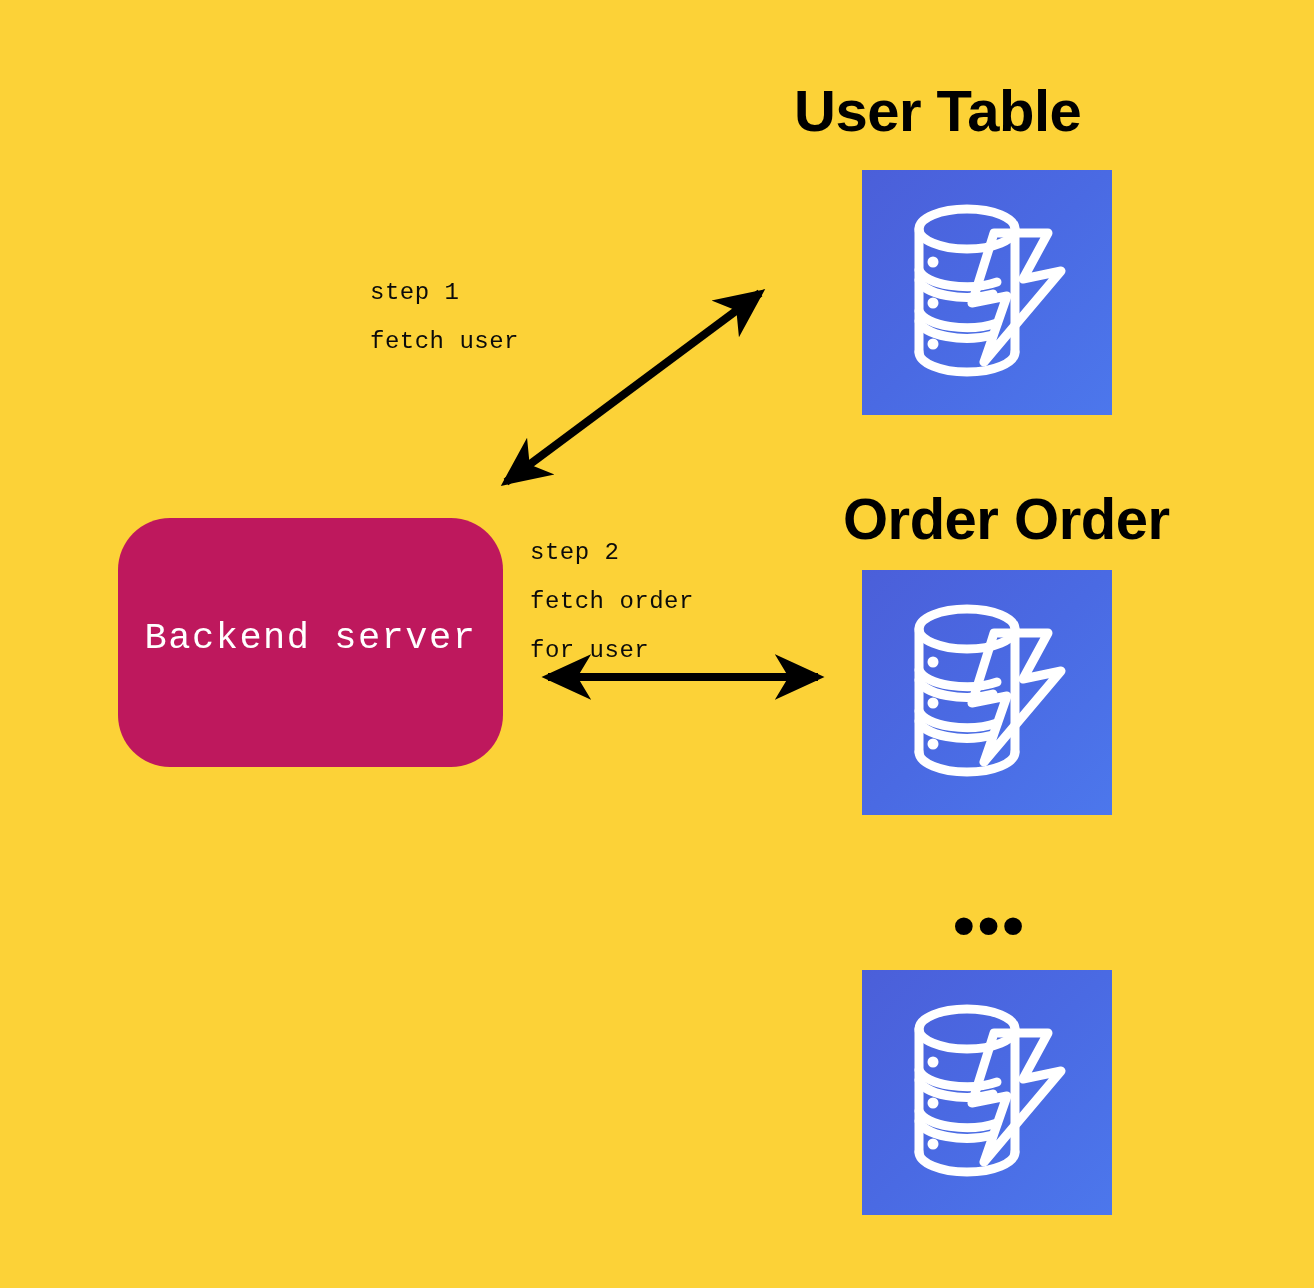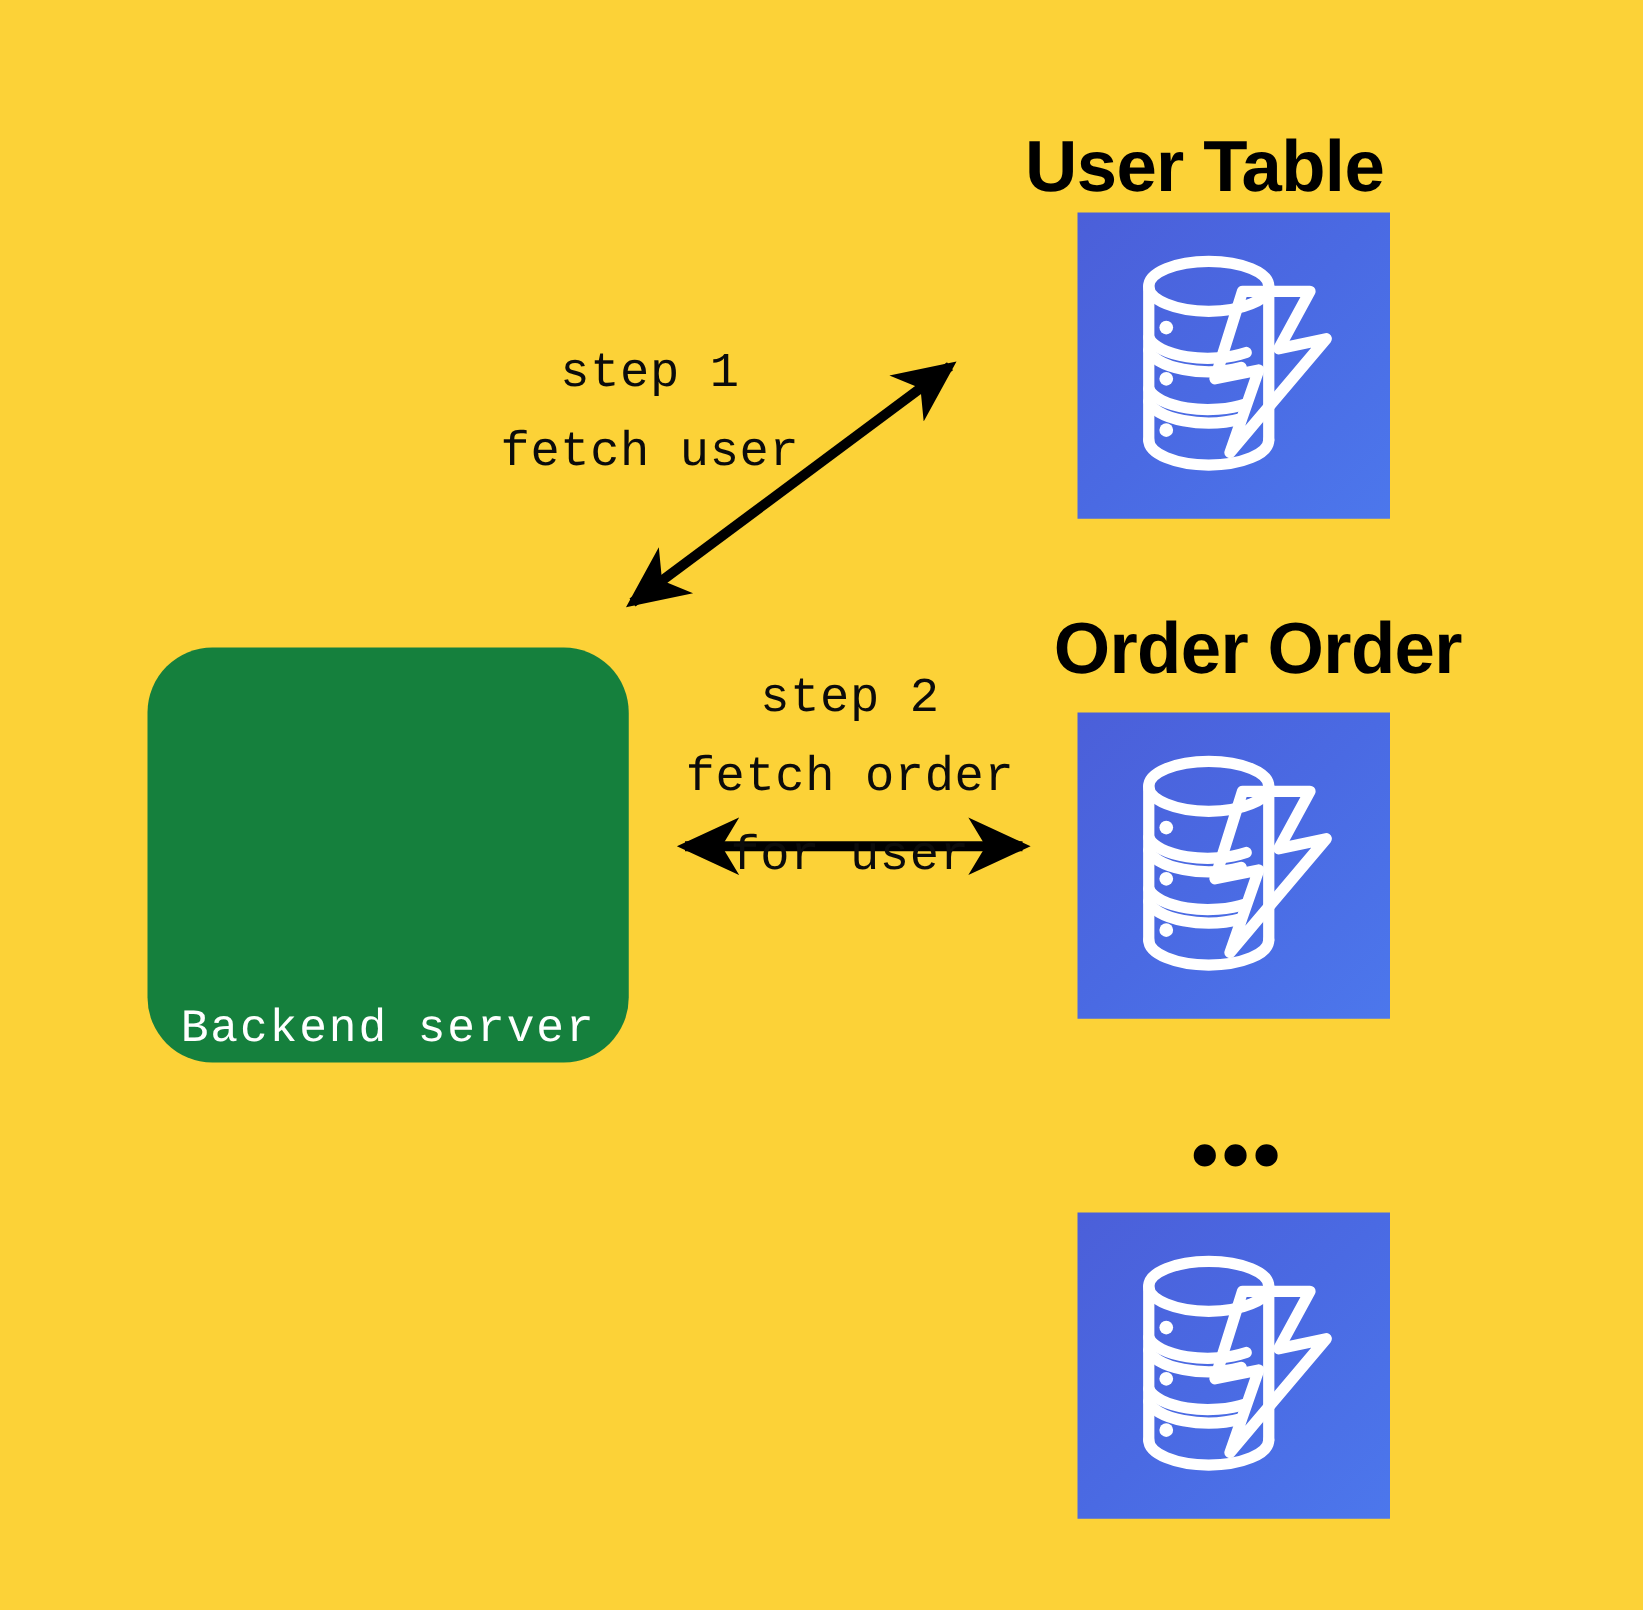--- a/index.html
+++ b/index.html
@@ -43,44 +43,44 @@
     letter-spacing: -0.5px;
     white-space: nowrap;
   }
 
   
   #backend-box {
     position: absolute;
     left: 118px;
     top: 518px;
     width: 385px;
-    height: 332px;
-    background: #15803d;
+    height: 249px;
+    background: #be185d;
     border-radius: 52px;
     display: flex;
-    align-items: flex-end;
+    align-items: center;
     justify-content: center;
   }
   #backend-label {
     font-family: "Liberation Mono", monospace;
     font-size: 37px;
     color: #FFFFFF;
     letter-spacing: 1.5px;
     white-space: nowrap;
     transform: translateY(-5px);
   }
 
   
   .arrow-label {
     position: absolute;
     font-family: "Liberation Mono", monospace;
-    font-size: 39px;
-    line-height: 63px;
+    font-size: 24px;
+    line-height: 49px;
     color: #0B0B0B;
-    text-align: center;
+    text-align: left;
     white-space: pre;
     letter-spacing: 0.5px;
   }
 
   
   #arrows {
     position: absolute;
     left: 0;
     top: 0;
     width: 1314px;
@@ -120,21 +120,21 @@
 
     <line x1="506" y1="482" x2="760" y2="293" stroke="#000000" stroke-width="8" stroke-linecap="butt" marker-start="url(#head-start)" marker-end="url(#head-end)"></line>
 
     <line x1="548" y1="677" x2="818" y2="677" stroke="#000000" stroke-width="8" stroke-linecap="butt" marker-start="url(#head-start)" marker-end="url(#head-end)"></line>
   </svg>
 
   <div id="backend-box">
     <span id="backend-label">Backend server</span>
   </div>
 
-  <div class="node-title" style="left:820px; top:82px;margin-top:23px;">User Table</div>
+  <div class="node-title" style="left:794px; top:82px;">User Table</div>
 
   <div class="db-tile" style="left:862px; top:170px;">
     <svg viewBox="0 0 250 245" xmlns="http://www.w3.org/2000/svg">
       <g fill="none" stroke="#FFFFFF" stroke-width="9" stroke-linecap="round" stroke-linejoin="round">
 
         <path d="M57 59 L57 182"></path>
 
         <path d="M153 59 L153 182"></path>
 
         <ellipse cx="105" cy="59" rx="48" ry="20"></ellipse>

